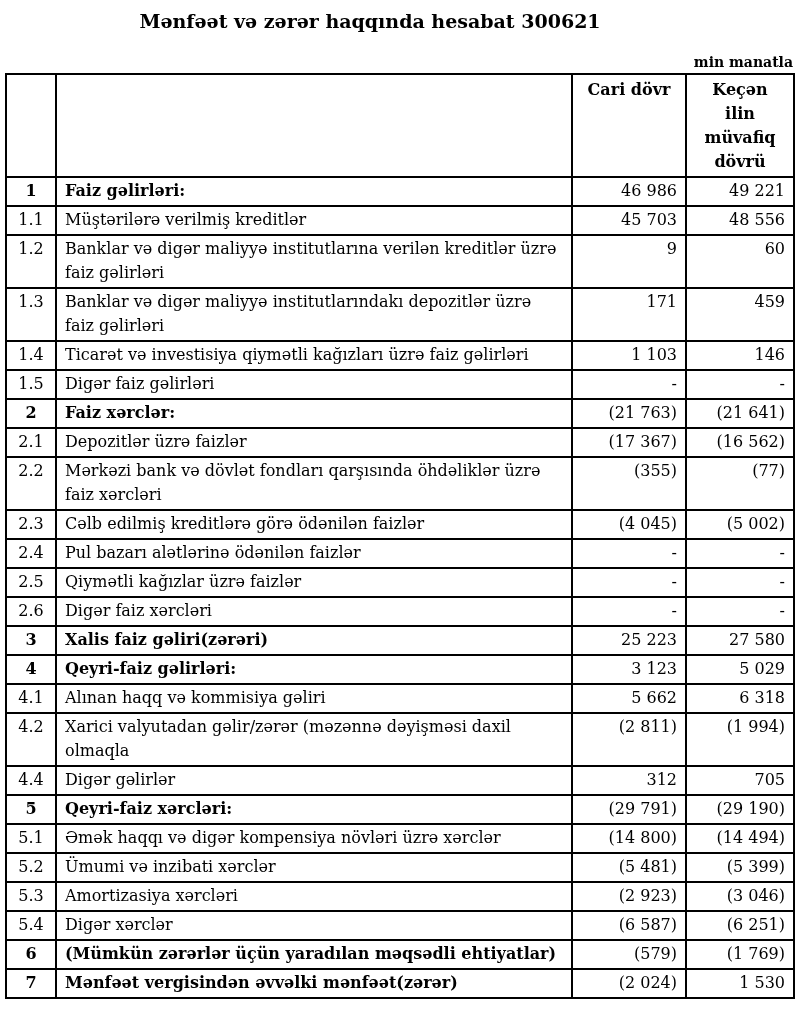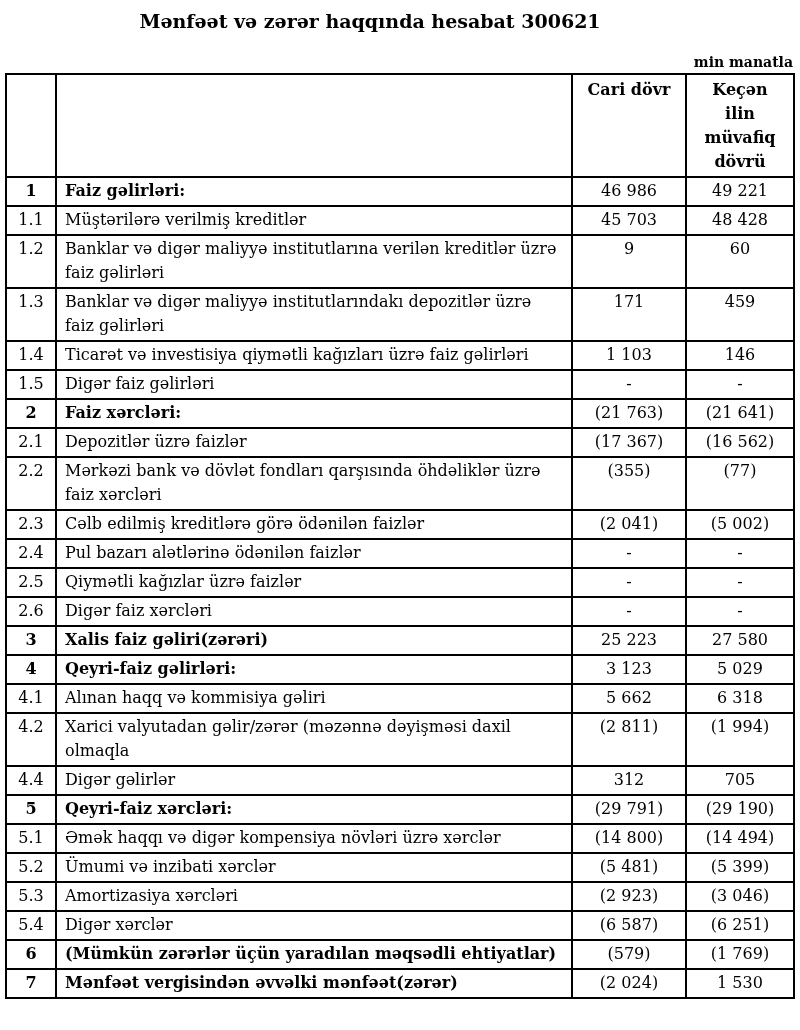--- a/index.html
+++ b/index.html
@@ -42,21 +42,21 @@
   }
   .pnl thead th {
     font-weight:bold;
     text-align:center;
     height:78px;
     padding-top:3px;
     margin-left:24px;
   }
   td.c-num { text-align:center; padding-left:2px; padding-right:2px; }
   td.c-label { text-align:left; }
-  td.c-val { text-align:center;margin-left:40px; }
+  td.c-val { text-align:right;margin-left:40px; }
   tr.section td.c-num, tr.section td.c-label { font-weight:bold; }
   tr.boldvals td.c-val { font-weight:normal; }
 </style>
 </head>
 <body>
 
 <div class="page">
 
   <div class="doc-title">Mənfəət və zərər haqqında hesabat 300621</div>
 
@@ -81,21 +81,21 @@
       <tr class="section">
         <td class="c-num">1</td>
         <td class="c-label">Faiz gəlirləri:</td>
         <td class="c-val">46 986</td>
         <td class="c-val">49 221</td>
       </tr>
       <tr>
         <td class="c-num">1.1</td>
         <td class="c-label">Müştərilərə verilmiş kreditlər</td>
         <td class="c-val">45 703</td>
-        <td class="c-val">48 428</td>
+        <td class="c-val">48 556</td>
       </tr>
       <tr>
         <td class="c-num">1.2</td>
         <td class="c-label">Banklar və digər maliyyə institutlarına verilən kreditlər üzrə faiz gəlirləri</td>
         <td class="c-val">9</td>
         <td class="c-val">60</td>
       </tr>
       <tr>
         <td class="c-num">1.3</td>
         <td class="c-label">Banklar və digər maliyyə institutlarındakı depozitlər üzrə faiz gəlirləri</td>
@@ -109,40 +109,40 @@
         <td class="c-val">146</td>
       </tr>
       <tr>
         <td class="c-num">1.5</td>
         <td class="c-label">Digər faiz gəlirləri</td>
         <td class="c-val">-</td>
         <td class="c-val">-</td>
       </tr>
       <tr class="section">
         <td class="c-num">2</td>
-        <td class="c-label">Faiz xərcləri:</td>
+        <td class="c-label">Faiz xərclər:</td>
         <td class="c-val">(21 763)</td>
         <td class="c-val">(21 641)</td>
       </tr>
       <tr>
         <td class="c-num">2.1</td>
         <td class="c-label">Depozitlər üzrə faizlər</td>
         <td class="c-val">(17 367)</td>
         <td class="c-val">(16 562)</td>
       </tr>
       <tr>
         <td class="c-num">2.2</td>
         <td class="c-label">Mərkəzi bank və dövlət fondları qarşısında öhdəliklər üzrə faiz xərcləri</td>
         <td class="c-val">(355)</td>
         <td class="c-val">(77)</td>
       </tr>
       <tr>
         <td class="c-num">2.3</td>
         <td class="c-label">Cəlb edilmiş kreditlərə görə ödənilən faizlər</td>
-        <td class="c-val">(2 041)</td>
+        <td class="c-val">(4 045)</td>
         <td class="c-val">(5 002)</td>
       </tr>
       <tr>
         <td class="c-num">2.4</td>
         <td class="c-label">Pul bazarı alətlərinə ödənilən faizlər</td>
         <td class="c-val">-</td>
         <td class="c-val">-</td>
       </tr>
       <tr>
         <td class="c-num">2.5</td>

